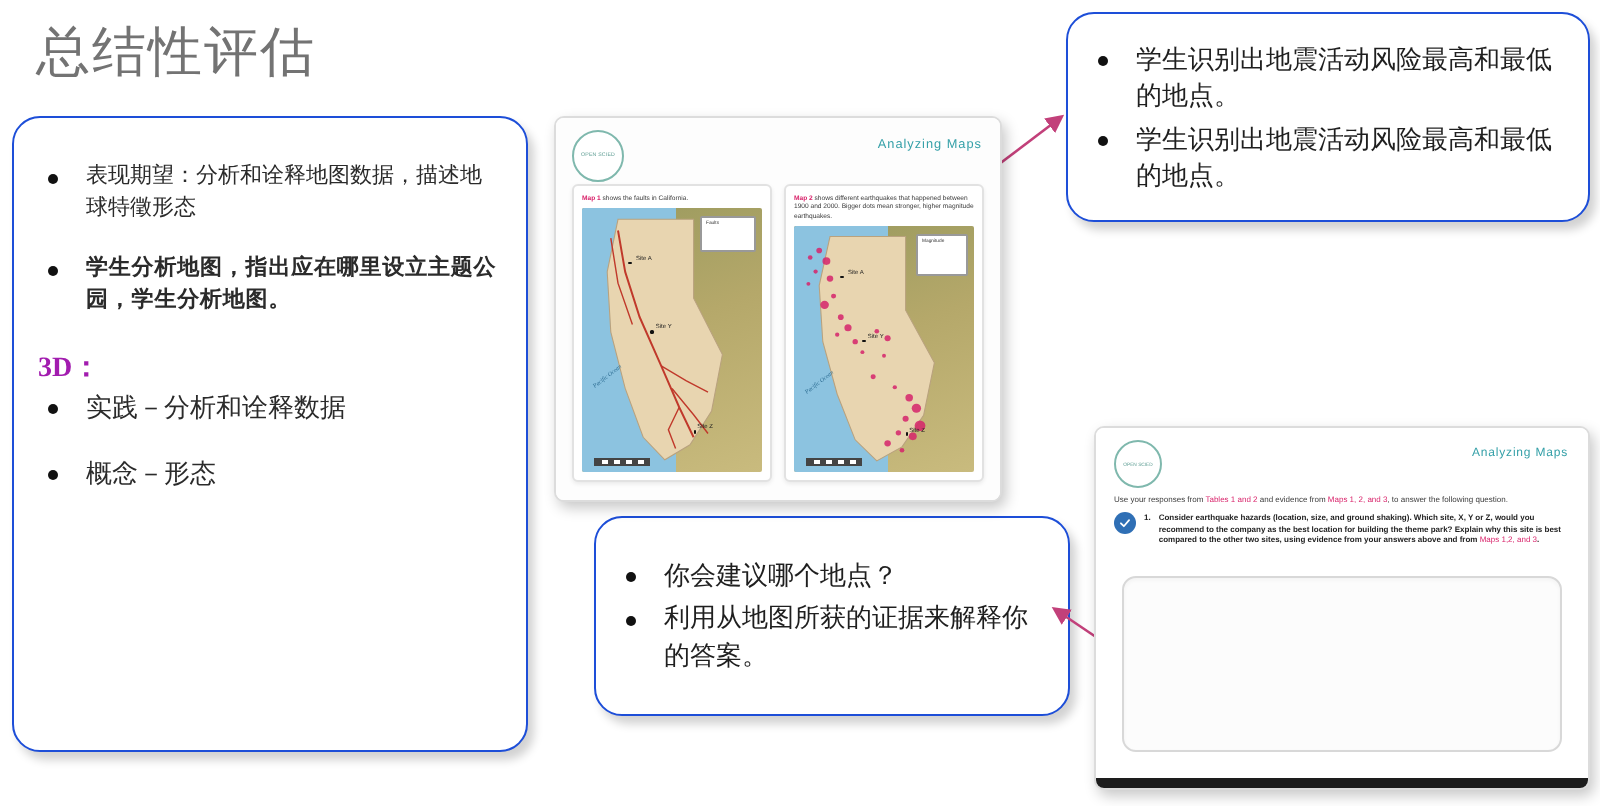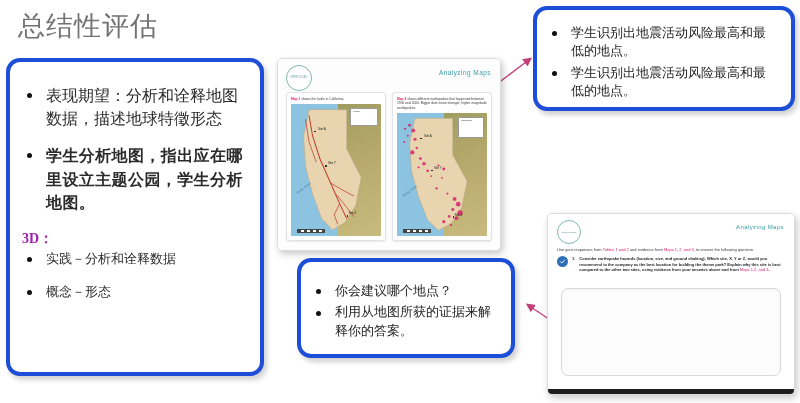--- a/index.html
+++ b/index.html
@@ -19,59 +19,59 @@
     color:#737373;
     font-family:"Liberation Serif","DejaVu Serif",serif;
     letter-spacing:1px;
     white-space:nowrap;
   }
 
   
   .callout{
     position:absolute;
     background:#ffffff;
-    border:4px solid #1d4ed8;
+    border:1px solid #1d4ed8;
     border-radius:14px;
     box-sizing:border-box;
     box-shadow:3px 4px 5px rgba(0,0,0,0.18);
   }
   .callout ul{margin:0;padding:0;list-style:none;}
   .callout li{
     position:relative;
     padding-left:26px;
     margin:0 0 3px 0;
   }
   .callout li:before{
     content:"";
     position:absolute;left:7px;top:.55em;
     width:5px;height:5px;border-radius:50%;
     background:#111;
   }
 
   
   #box-left{left:6px;top:58px;width:258px;height:318px;}
   #box-left .inner{padding:22px 14px 10px 10px;}
-  #box-left li{font-size:16px;line-height:1.45;color:#2b2b2b;}
+  #box-left li{font-size:11px;line-height:1.45;color:#2b2b2b;}
   #box-left li.b1{margin-bottom:14px;}
   #box-left li.b2{font-weight:bold;letter-spacing:.4px;margin-bottom:16px;}
   .tdlabel{font-weight:bold;font-size:14px;color:#a21caf;margin:0 0 2px 2px;
            font-family:"Liberation Serif","DejaVu Serif",serif;}
   #box-left ul.dims{margin-top:2px;}
   #box-left ul.dims li{margin-bottom:15px;font-size:13px;line-height:1.4;}
   .c-know{color:#e8b878;}
   .c-prac{color:#8aa6cf;}
   .c-conc{color:#dcdba6;}
 
   
   #box-tr{left:533px;top:6px;width:262px;height:105px;}
   #box-tr .inner{padding:14px 16px 10px 8px;}
   #box-tr li{font-size:13px;line-height:1.42;color:#1f1f1f;}
 
   
-  #box-bm{left:297px;top:258px;width:218px;height:100px;}
+  #box-bm{left:297px;top:258px;width:238px;height:100px;}
   #box-bm .inner{padding:20px 12px 10px 8px;}
   #box-bm li{font-size:13px;line-height:1.42;color:#1f1f1f;}
 
   
   .arrow{position:absolute;pointer-events:none;}
 
   
   .shot{
     position:absolute;
     background:#ffffff;

